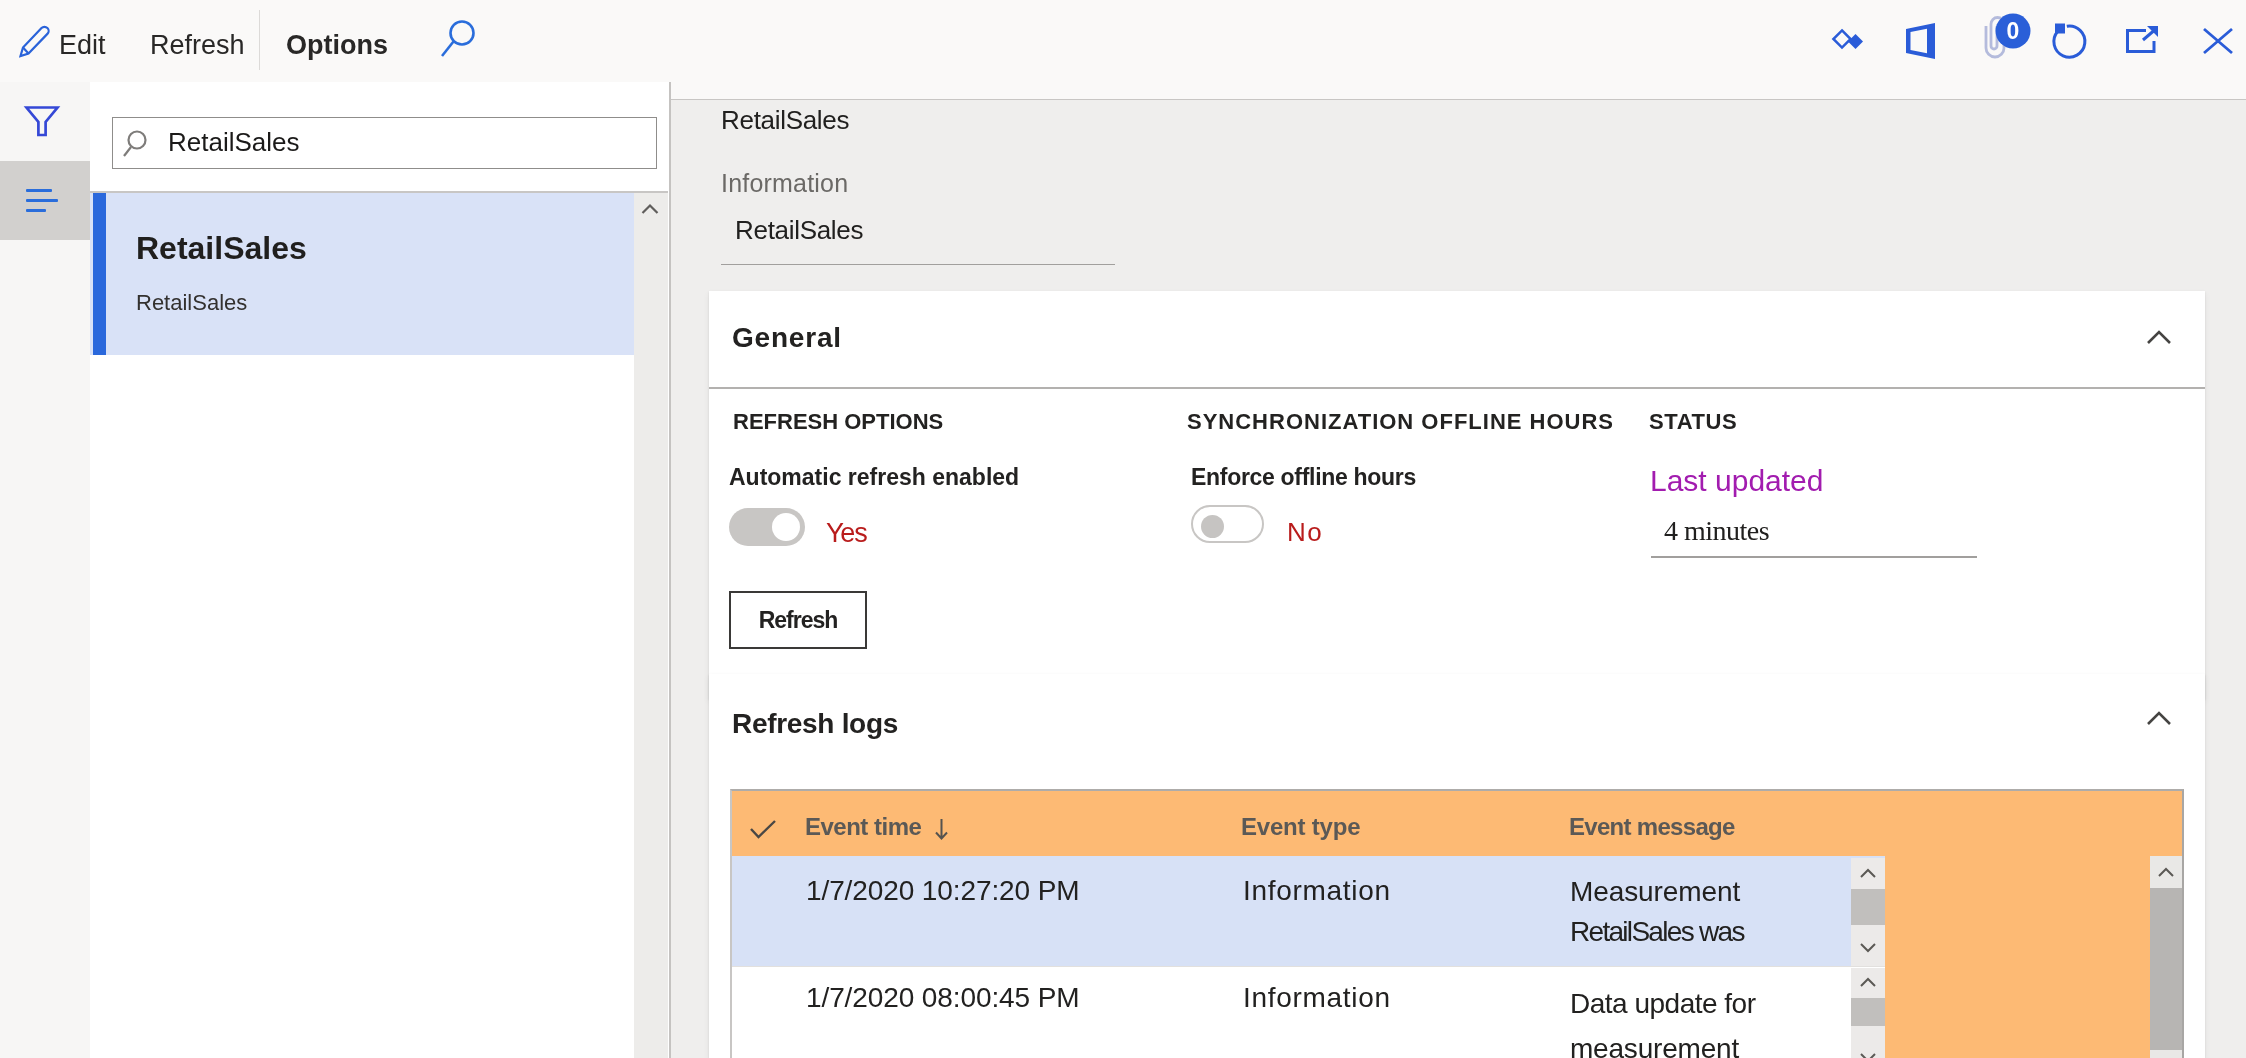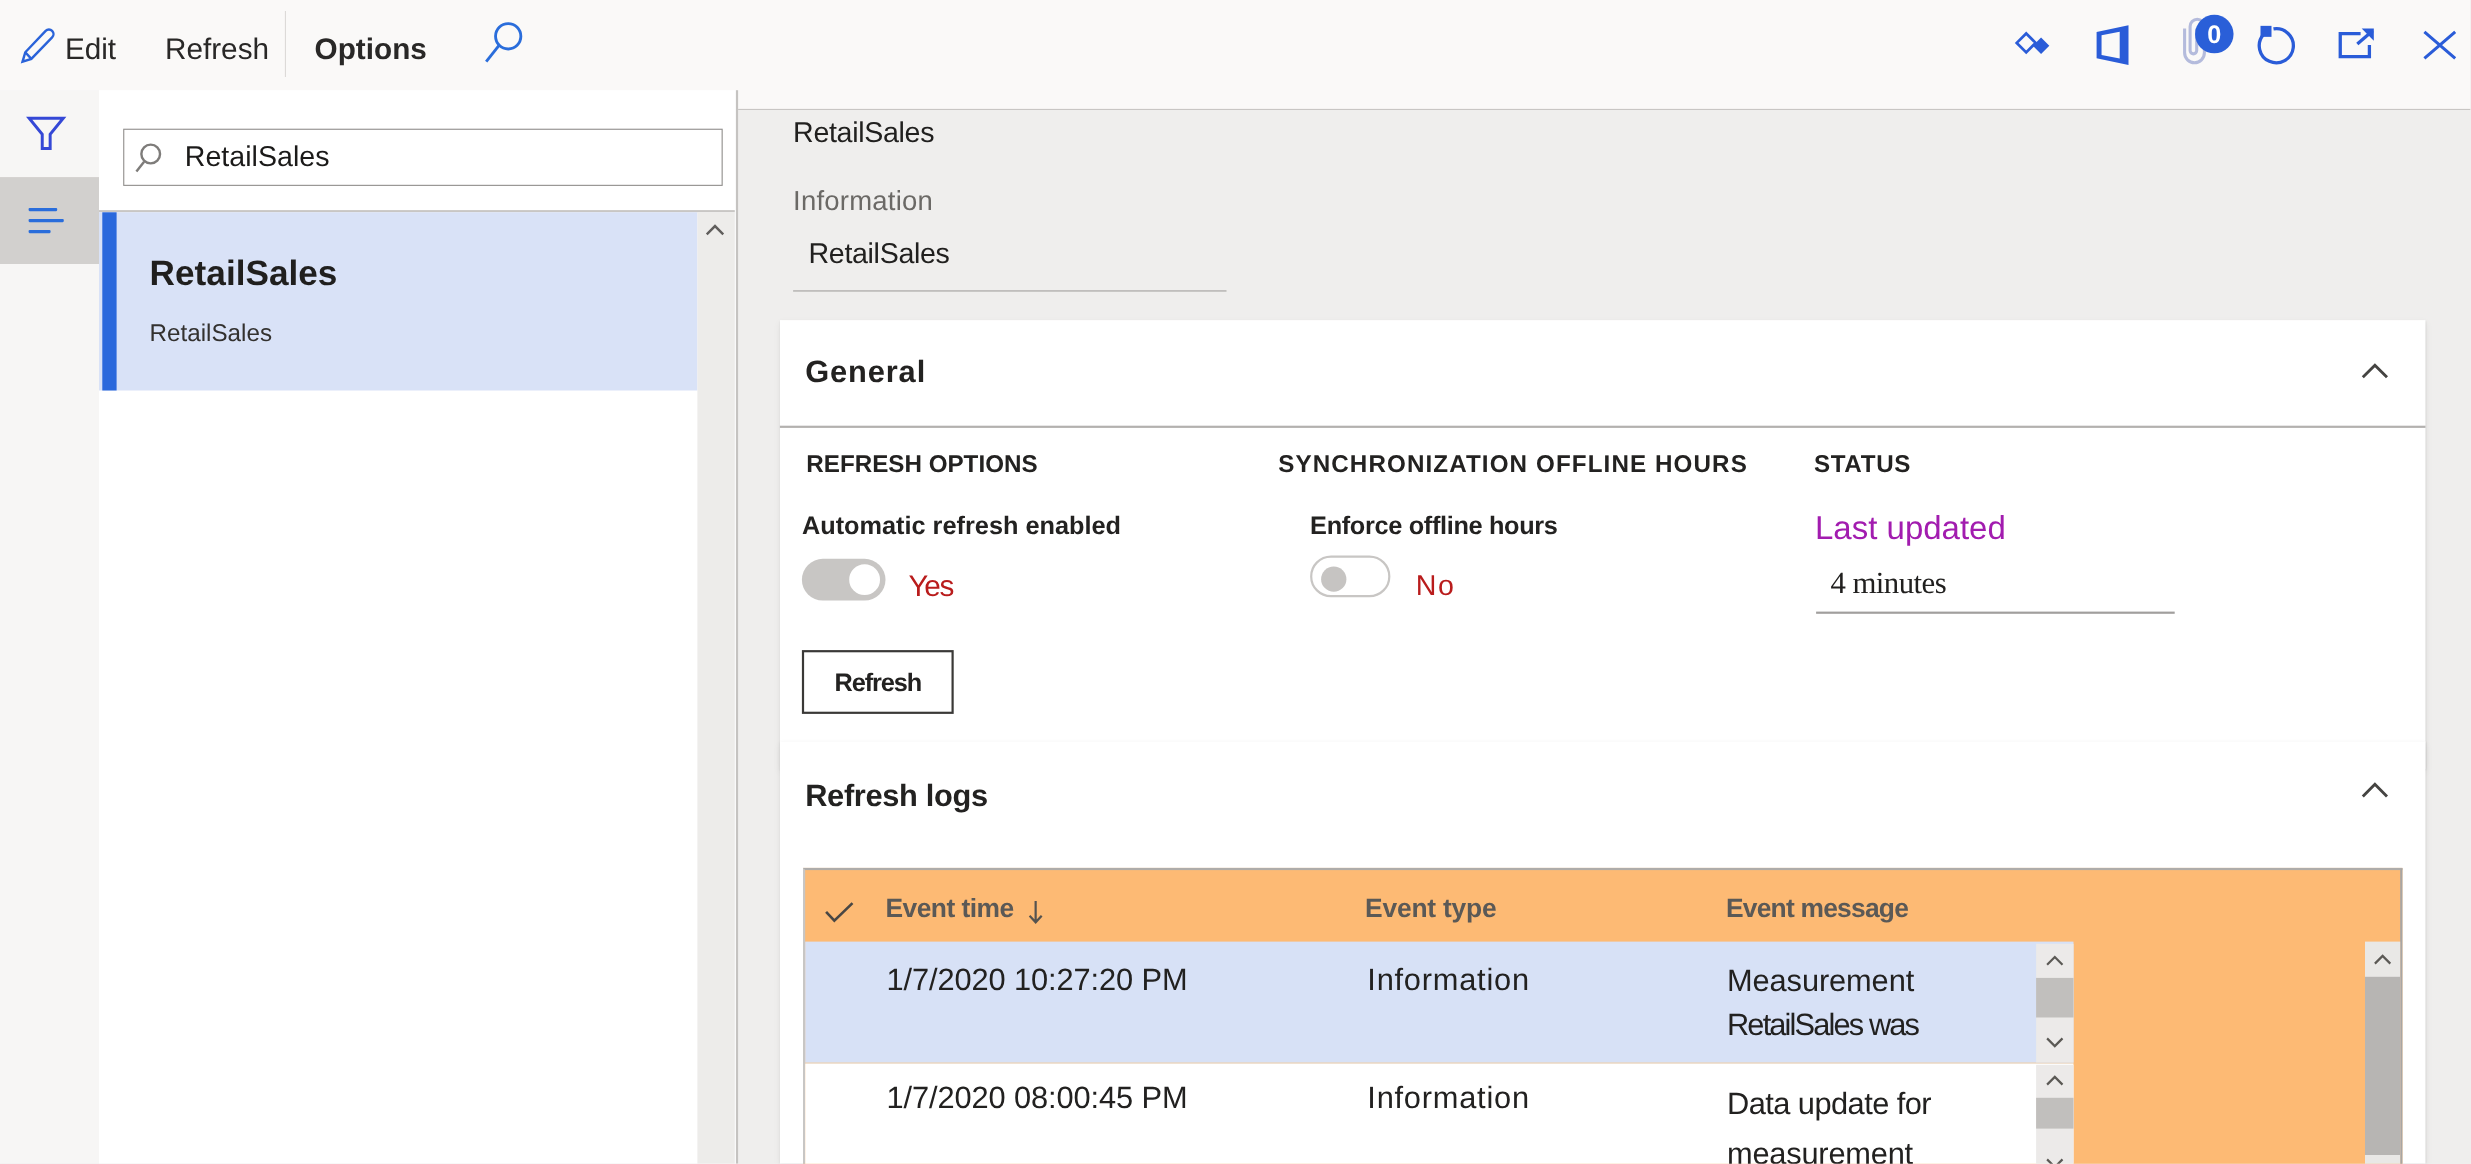--- a/index.html
+++ b/index.html
@@ -126,21 +126,21 @@
 <div class="munder"></div>
 
 <div class="card" id="card1">
   <div class="cardh" style="letter-spacing:0.8px;">General</div>
   <svg style="left:1437px; top:38px;" width="26" height="16" viewBox="0 0 26 16" fill="none" stroke="#454442" stroke-width="2.6">
     <path d="M2 14 L13 3 L24 14"></path>
   </svg>
   <div class="carddiv"></div>
 
   <div class="colh" style="left:24px;">REFRESH OPTIONS</div>
-  <div class="colh" style="left:453px; letter-spacing:1.0px;text-align:center;">SYNCHRONIZATION OFFLINE HOURS</div>
+  <div class="colh" style="left:478px; letter-spacing:1.0px;text-align:center;">SYNCHRONIZATION OFFLINE HOURS</div>
   <div class="colh" style="left:940px; letter-spacing:0.6px;">STATUS</div>
 
   <div class="lbl2" style="left:20px;">Automatic refresh enabled</div>
   <div class="lbl2" style="left:482px; letter-spacing:-0.3px;">Enforce offline hours</div>
   <div class="lblg" style="left:941px;">Last updated</div>
 
   <div class="tog on" style="left:20px; top:217px;">
       <div class="knob"></div>
     </div>
   <div class="toglbl" style="left:117px; letter-spacing:-1.2px;">Yes</div>

